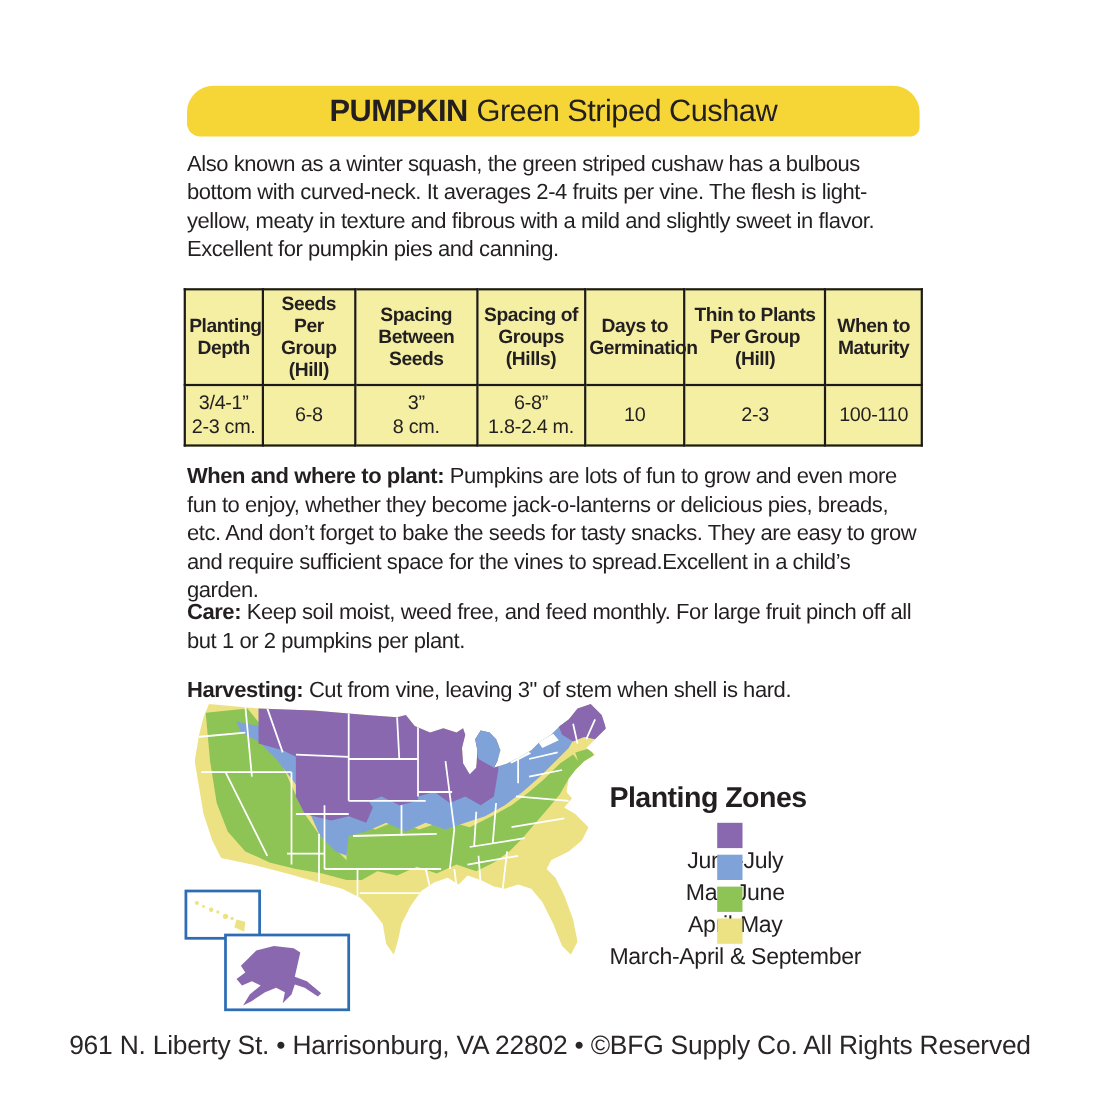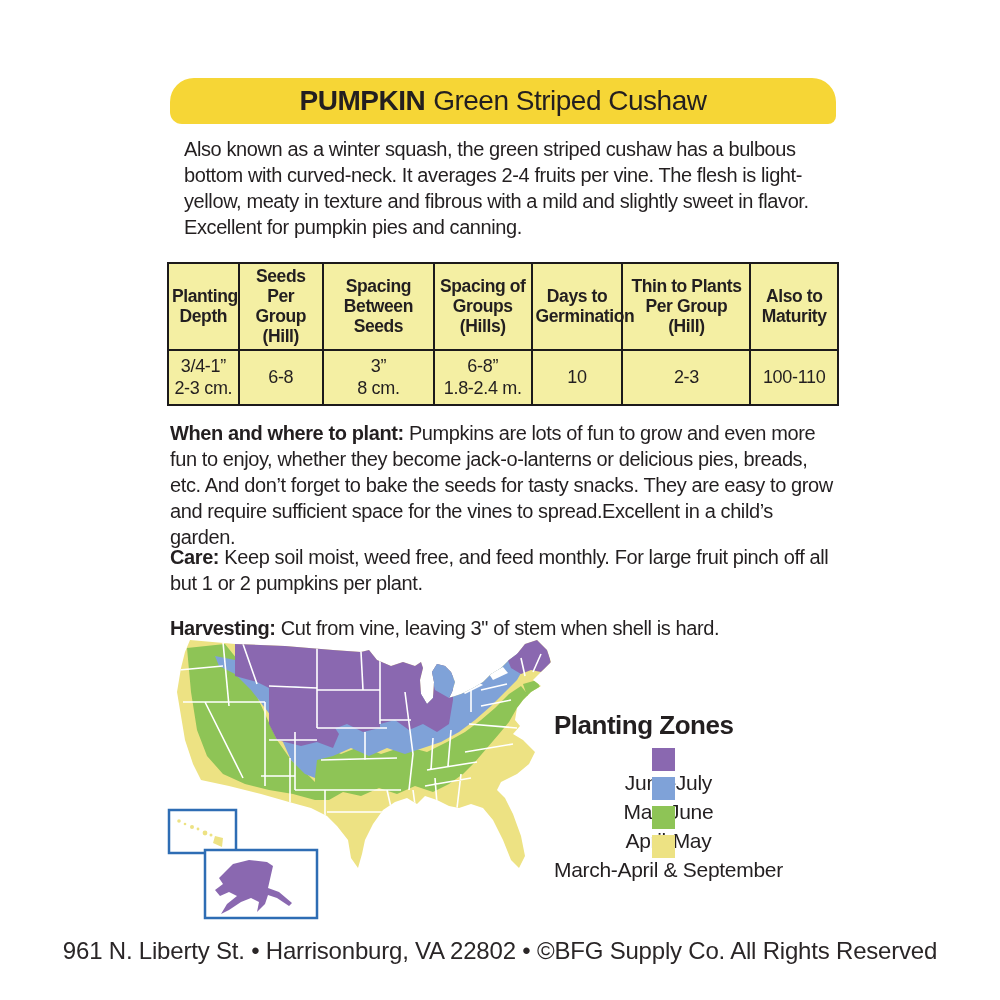--- a/index.html
+++ b/index.html
@@ -6,21 +6,21 @@
   html,body { width:1000px; height:1000px; background:#ffffff; overflow:hidden;
               font-family:"Liberation Sans", sans-serif; color:#231f20; }
   .page { position:relative; width:980px; height:1000px; background:#fff; }
 
   .banner { position:absolute; left:170px; top:78px; width:666px; height:46px;
             border-radius:24px 24px 8px 12px; display:flex; align-items:center; justify-content:center;
             font-size:28px; letter-spacing:-0.5px; }
   .banner .cat { font-weight:700; margin-right:8px; }
 
   .bodytext { font-size:20px; line-height:26px; letter-spacing:-0.4px; }
-  .desc { position:absolute; left:184px; top:136px; width:670px; }
+  .desc { position:absolute; left:170px; top:136px; width:670px; }
 
   table.info { position:absolute; left:167px; top:262px; width:672px;
                border-collapse:collapse; table-layout:fixed; text-align:center; }
   table.info th, table.info td { border:2px solid #1c1a1b; vertical-align:middle; padding:2px 3px; }
   table.info th { font-size:17.5px; line-height:1.15; letter-spacing:-0.4px; height:47px; font-weight:700; }
   table.info td { font-size:18px; line-height:1.25; letter-spacing:-0.3px; height:55px; white-space:pre-line; }
   .c1{width:10.5%}.c2{width:12.5%}.c3{width:16.5%}.c4{width:14.5%}.c5{width:13.5%}.c6{width:19%}.c7{width:13%}
 
   .sec { position:absolute; left:170px; width:670px;margin-top:36px; }
   .sec b { font-weight:700; }
@@ -62,21 +62,21 @@
         <col class="c7">
       </colgroup>
     <thead>
       <tr>
         <th>Planting Depth</th>
         <th>Seeds Per Group (Hill)</th>
         <th>Spacing Between Seeds</th>
         <th>Spacing of Groups (Hills)</th>
         <th>Days to Germination</th>
         <th>Thin to Plants Per Group (Hill)</th>
-        <th>Also to Maturity</th>
+        <th>When to Maturity</th>
       </tr>
     </thead>
     <tbody>
       <tr>
         <td>3/4-1”
 2-3 cm.</td>
         <td>6-8</td>
         <td>3”
 8 cm.</td>
         <td>6-8”

